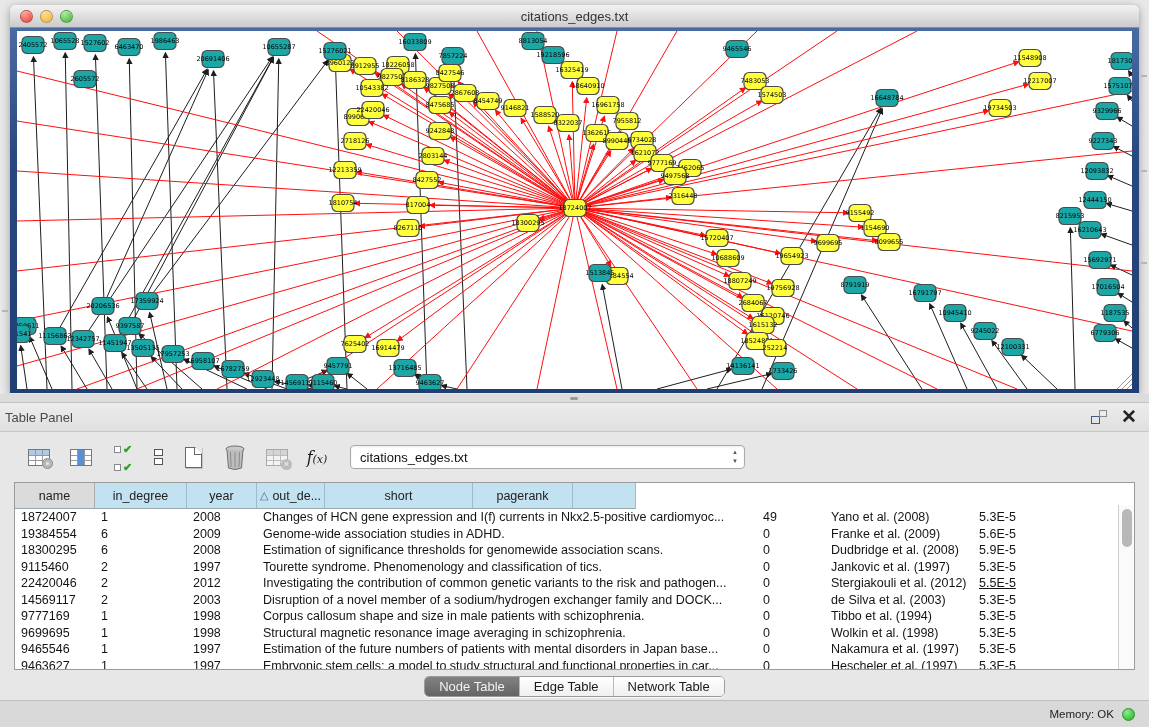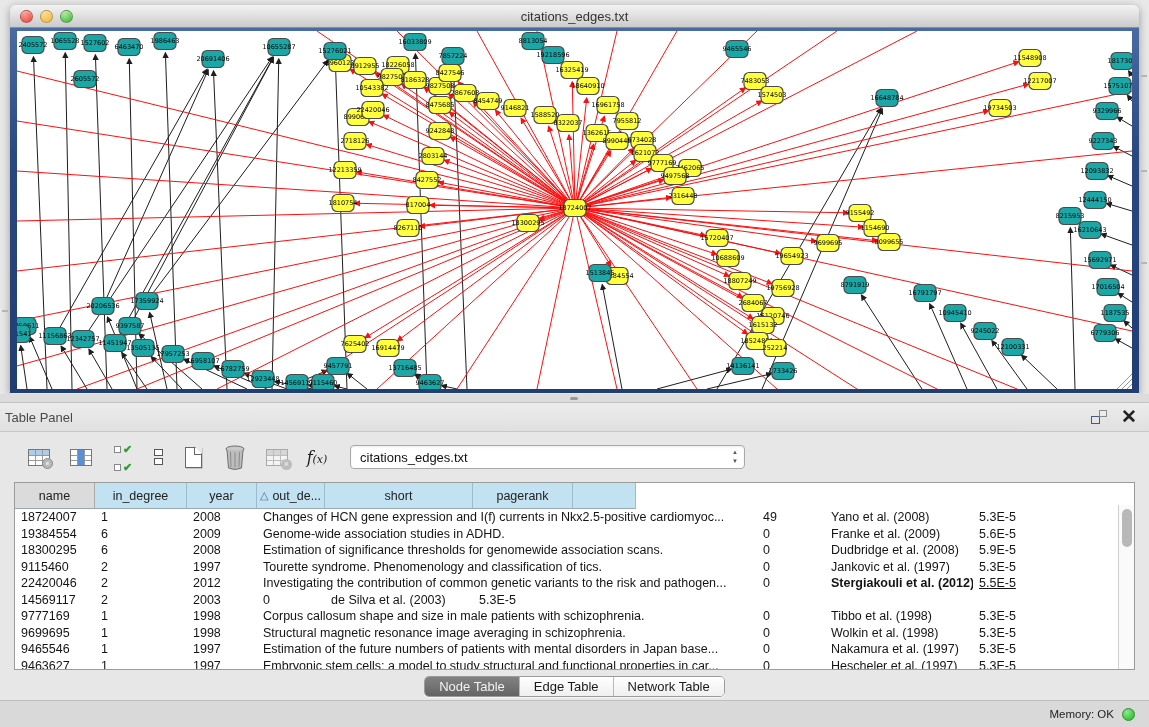--- a/index.html
+++ b/index.html
@@ -843,38 +843,39 @@
           <div class="td" style="width: 68px;">0</div>
           <div class="td" style="width: 148px;">Jankovic et al. (1997)</div>
           <div class="td" style="width: 100px;">5.3E-5</div>
         </div>
         <div class="trow">
           <div class="td" style="width: 80px;">22420046</div>
           <div class="td" style="width: 92px;">2</div>
           <div class="td" style="width: 70px;">2012</div>
           <div class="td" style="width: 500px;">Investigating the contribution of common genetic variants to the risk and pathogen...</div>
           <div class="td" style="width: 68px;">0</div>
-          <div class="td" style="width: 148px; font-weight: bold;">Stergiakouli et al. (2012)</div>
+          <div class="td" style="width: 148px;">Stergiakouli et al. (2012)</div>
           <div class="td" style="width: 100px; text-decoration: underline;">5.5E-5</div>
         </div>
         <div class="trow">
           <div class="td" style="width: 80px;">14569117</div>
           <div class="td" style="width: 92px;">2</div>
           <div class="td" style="width: 70px;">2003</div>
+          <div class="td" style="width: 500px;">Disruption of a novel member of a sodium/hydrogen exchanger family and DOCK...</div>
           <div class="td" style="width: 68px;">0</div>
           <div class="td" style="width: 148px; text-align: center;">de Silva et al. (2003)</div>
           <div class="td" style="width: 100px;">5.3E-5</div>
         </div>
         <div class="trow">
           <div class="td" style="width: 80px;">9777169</div>
           <div class="td" style="width: 92px;">1</div>
           <div class="td" style="width: 70px;">1998</div>
           <div class="td" style="width: 500px;">Corpus callosum shape and size in male patients with schizophrenia.</div>
           <div class="td" style="width: 68px;">0</div>
-          <div class="td" style="width: 148px;">Tibbo et al. (1998)</div>
+          <div class="td" style="width: 148px;">Tibbo et al. (1994)</div>
           <div class="td" style="width: 100px;">5.3E-5</div>
         </div>
         <div class="trow">
           <div class="td" style="width: 80px;">9699695</div>
           <div class="td" style="width: 92px;">1</div>
           <div class="td" style="width: 70px;">1998</div>
           <div class="td" style="width: 500px;">Structural magnetic resonance image averaging in schizophrenia.</div>
           <div class="td" style="width: 68px;">0</div>
           <div class="td" style="width: 148px;">Wolkin et al. (1998)</div>
           <div class="td" style="width: 100px;">5.3E-5</div>

